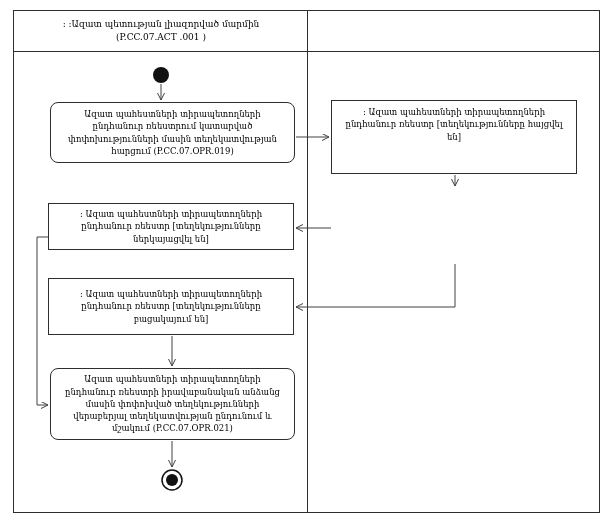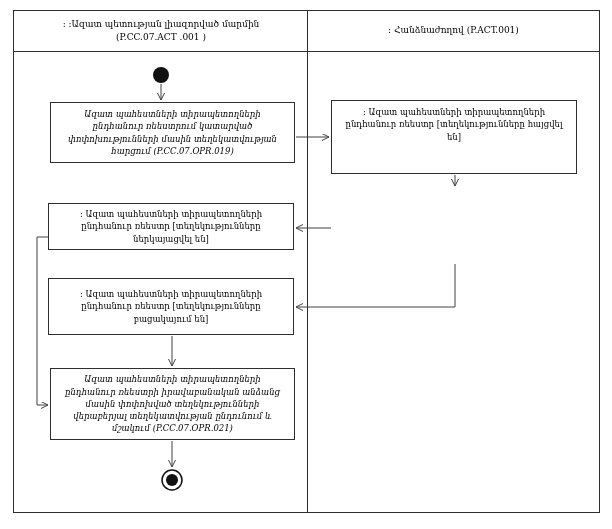--- a/index.html
+++ b/index.html
@@ -26,40 +26,37 @@
   .header-cell.right{flex:1;}
   .lane-divider{
     position:absolute;left:307px;top:10px;width:1px;height:503px;background:#2e2e2e;
   }
 
   .node{
     position:absolute;background:#ffffff;border:1px solid #2e2e2e;
     box-sizing:border-box;display:flex;align-items:center;justify-content:center;
     text-align:center;font-size:8.5px;line-height:1.45;padding:2px 7px;
   }
-  .node.rounded{border-radius:0;font-style:italic;}
+  .node.rounded{border-radius:8px;}
   .node.top-aligned{align-items:flex-start;padding-top:5px;}
 
   #edges{position:absolute;left:0;top:0;pointer-events:none;}
 </style>
 </head>
 <body>
 
 <div id="canvas">
 
   <div class="frame"></div>
   <div class="lane-divider"></div>
 
   <div class="header-row">
     <div class="header-cell left">
       <div>: :Ազատ պետության լիազորված մարմին</div>
       <div>(P.CC.07.ACT .001 )</div>
-    </div>
-    <div class="header-cell right">
-      <div>: Հանձնաժողով (P.ACT.001)</div>
     </div>
   </div>
 
   <svg id="edges" width="612" height="529" viewBox="0 0 612 529">
     <defs>
       <marker id="arw" markerWidth="9" markerHeight="9" refX="7" refY="3.5" orient="auto" markerUnits="userSpaceOnUse">
         <path d="M0,0 L7,3.5 L0,7" fill="none" stroke="#404040" stroke-width="1"></path>
       </marker>
     </defs>
     <g stroke="#404040" stroke-width="1" fill="none">

